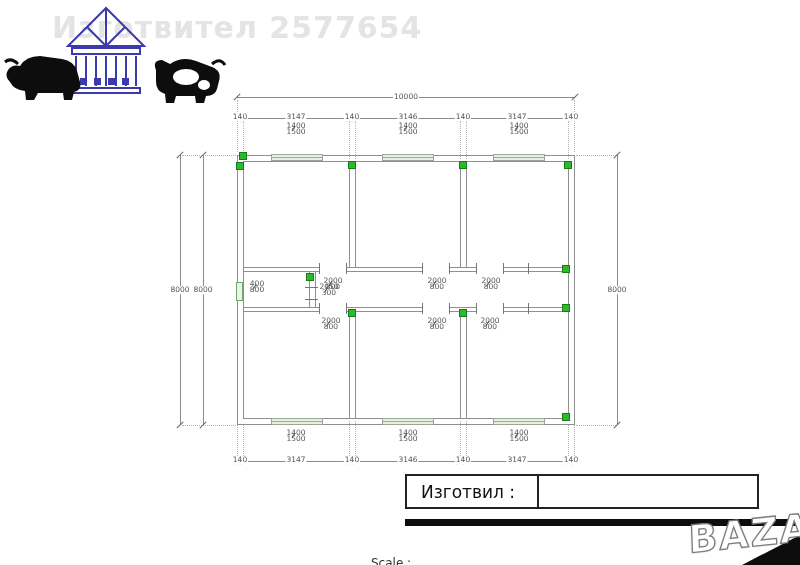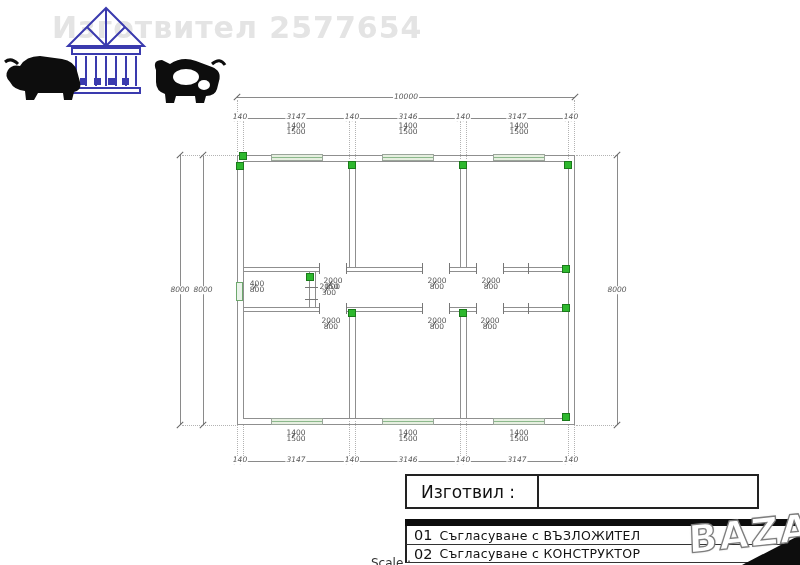--- a/index.html
+++ b/index.html
@@ -26,21 +26,21 @@
          transform:translate(-50%,-50%) rotate(-45deg);}
   .dotv{position:absolute;width:0;border-left:1px dotted #b3b3b3;}
   .doth{position:absolute;height:0;border-top:1px dotted #b3b3b3;}
   .gsq{position:absolute;width:8px;height:8px;background:#2eb82e;border:1px solid #1a7a1a;
        box-sizing:border-box;z-index:3;}
   .winh{position:absolute;height:7px;border:1px solid #9aa59a;background:#e6efe0;
         box-sizing:border-box;z-index:2;}
   .winh::after{content:"";display:block;margin-top:2px;height:1px;background:#8cb98c;}
   .winv{position:absolute;border:1px solid #6da86d;background:#eaf3ea;box-sizing:border-box;z-index:2;}
   .dtxt{position:absolute;font-size:7.5px;line-height:1;color:#555;background:#fff;
-        padding:0 1px;transform:translate(-50%,-50%);white-space:nowrap;z-index:4;font-style:italic;}
+        padding:0 1px;transform:translate(-50%,-50%);white-space:nowrap;z-index:4;}
   .frac{position:absolute;transform:translateX(-50%);display:flex;flex-direction:column;
         align-items:center;font-size:7.5px;line-height:1.25;color:#555;z-index:4;}
   .fsl{width:6px;height:1px;background:#555;transform:rotate(-60deg);margin:-2px 0 -2px -5px;}
   
   .tb-box{position:absolute;left:405px;top:474px;width:350px;height:31px;
           border:2px solid #222;display:flex;background:#fff;z-index:5;box-sizing:content-box;justify-content:center;}
   .tb-cell-label{width:116px;border-right:2px solid #222;display:flex;align-items:center;
           padding-left:14px;font-size:17px;color:#111;}
   .tb-cell-value{flex:1;}
   .tb-bar{position:absolute;left:405px;top:519px;width:395px;height:7px;background:#0d0d0d;z-index:5;}
@@ -281,25 +281,17 @@
       </div>
     </div>
 
   <div class="tb-box">
     <div class="tb-cell-label">
       <span>Изготвил :</span>
     </div>
     <div class="tb-cell-value"></div>
   </div>
   <div class="tb-bar"></div>
-  <div class="tb-row" style="top:526px;height:19px;">
-    <span class="tb-num">01</span>
-    <span class="tb-text">Съгласуване с ВЪЗЛОЖИТЕЛ</span>
-  </div>
-  <div class="tb-row" style="top:545px;height:18px;">
-    <span class="tb-num">02</span>
-    <span class="tb-text">Съгласуване с КОНСТРУКТОР</span>
-  </div>
   <div class="scale">Scale :</div>
 
   <div class="bazar">BAZAR</div>
   <div class="corner-tri"></div>
 </div>
 
 </body></html>

